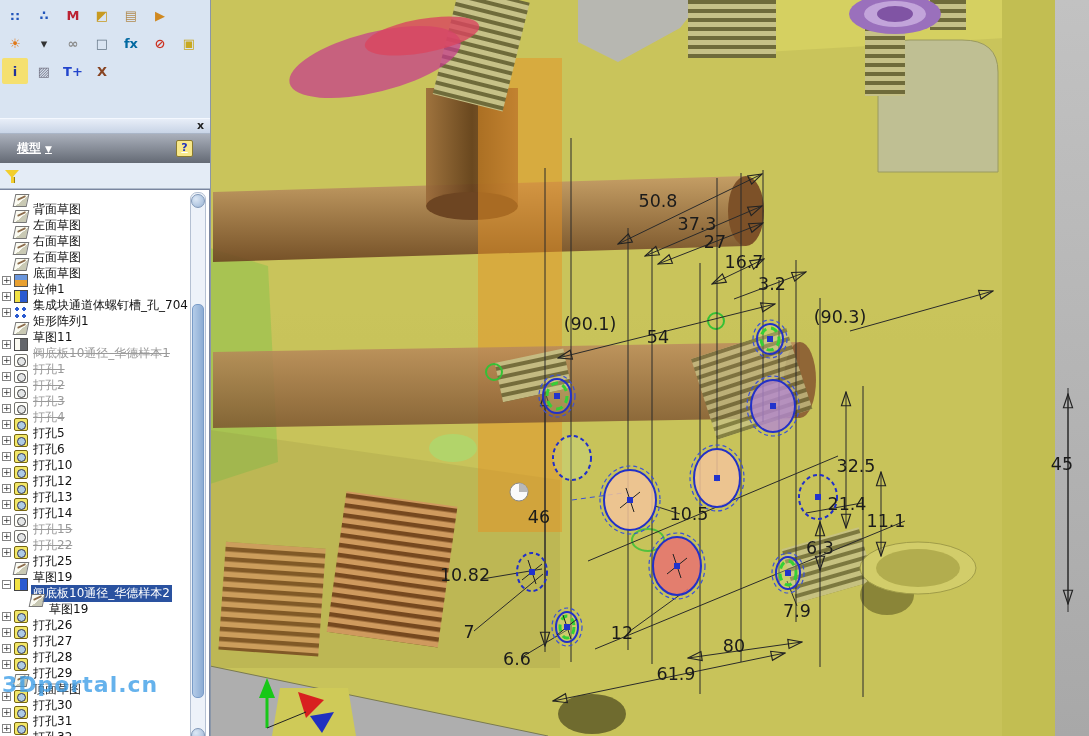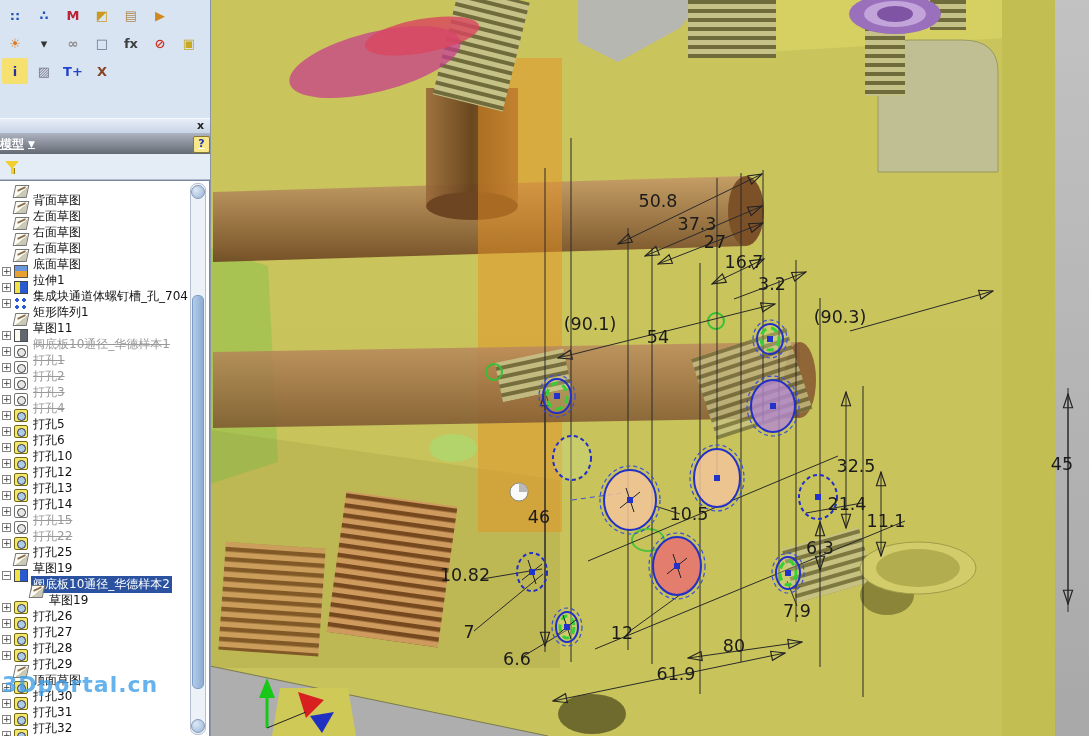--- a/index.html
+++ b/index.html
@@ -14,22 +14,22 @@
   .tb-icon{display:inline-flex;align-items:center;justify-content:center;
            width:24px;height:24px;font-size:13px;font-weight:bold;
            border:1px solid transparent;border-radius:2px;cursor:default;}
 
   .splitter{height:14px;background:linear-gradient(#e8eef8,#c8d4e6);
             border-top:1px solid #f4f8ff;border-bottom:1px solid #aab6c8;
             position:relative;}
   .close-x{position:absolute;right:6px;top:0px;font-size:11px;font-weight:bold;
            color:#222;line-height:13px;cursor:default;}
 
-  .panel-header{height:20px;background:linear-gradient(#aab0bc,#646a74);
-                display:flex;align-items:center;padding:0 0;color:#fff;text-decoration:underline;}
+  .panel-header{height:29px;background:linear-gradient(#aab0bc,#646a74);
+                display:flex;align-items:center;padding:0 17px;color:#fff;text-decoration:underline;}
   .panel-title{font-size:12px;font-weight:bold;}
   .panel-drop{font-size:9px;margin-left:4px;flex:1;}
   .help-btn{width:15px;height:15px;background:#f8e88a;border:1px solid #8a7a30;
             color:#2233bb;font-size:11px;font-weight:bold;text-align:center;
             line-height:14px;border-radius:2px;}
 
   .filter-row{height:25px;background:#e4ecf6;border-bottom:1px solid #b0bccc;
               display:flex;align-items:center;padding-left:4px;}
   .funnel{position:relative;width:16px;height:16px;}
   .funnel::before{content:"";position:absolute;top:2px;left:1px;
@@ -103,21 +103,21 @@
           <span class="tb-icon" style="color: rgb(187, 34, 51);">M</span>
           <span class="tb-icon" style="color: rgb(200, 154, 32);">◩</span>
           <span class="tb-icon" style="color: rgb(176, 138, 80);">▤</span>
           <span class="tb-icon" style="color: rgb(208, 136, 32);">▶</span>
         </div>
         <div class="tb-row">
           <span class="tb-icon" style="color: rgb(224, 120, 24);">☀</span>
           <span class="tb-icon" style="color: rgb(51, 51, 51);">▾</span>
           <span class="tb-icon" style="color: rgb(138, 138, 138);">∞</span>
           <span class="tb-icon" style="color: rgb(102, 119, 136);">□</span>
-          <span class="tb-icon" style="color: #404040;">fx</span>
+          <span class="tb-icon" style="color: #0369a1;">fx</span>
           <span class="tb-icon" style="color: rgb(204, 51, 34);">⊘</span>
           <span class="tb-icon" style="color: rgb(200, 168, 32);">▣</span>
         </div>
         <div class="tb-row">
           <span class="tb-icon" style="color: rgb(34, 51, 153); background: rgb(245, 224, 112);">i</span>
           <span class="tb-icon" style="color: rgb(119, 119, 136);">▨</span>
           <span class="tb-icon" style="color: rgb(34, 68, 204);">T+</span>
           <span class="tb-icon" style="color: rgb(136, 68, 34);">X</span>
         </div>
       </div>

